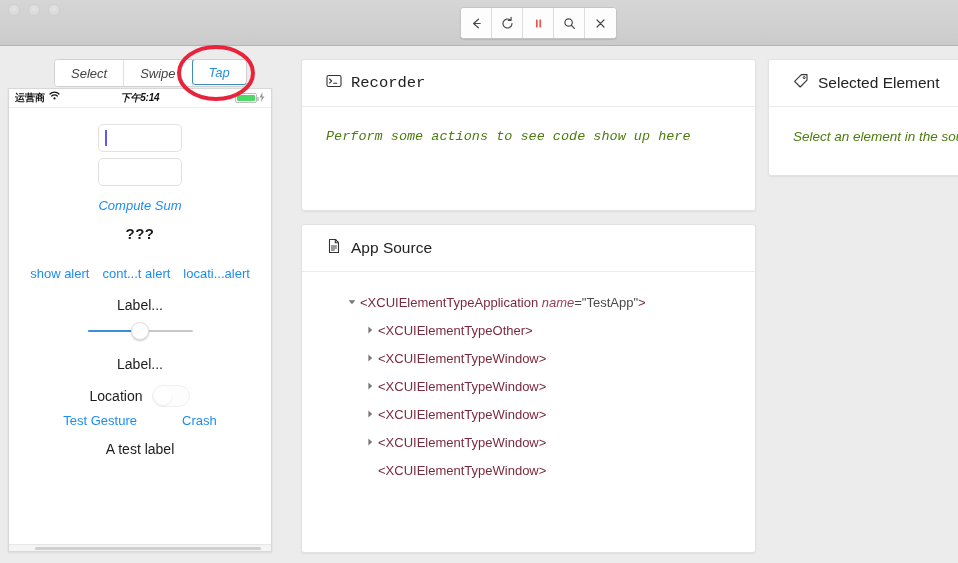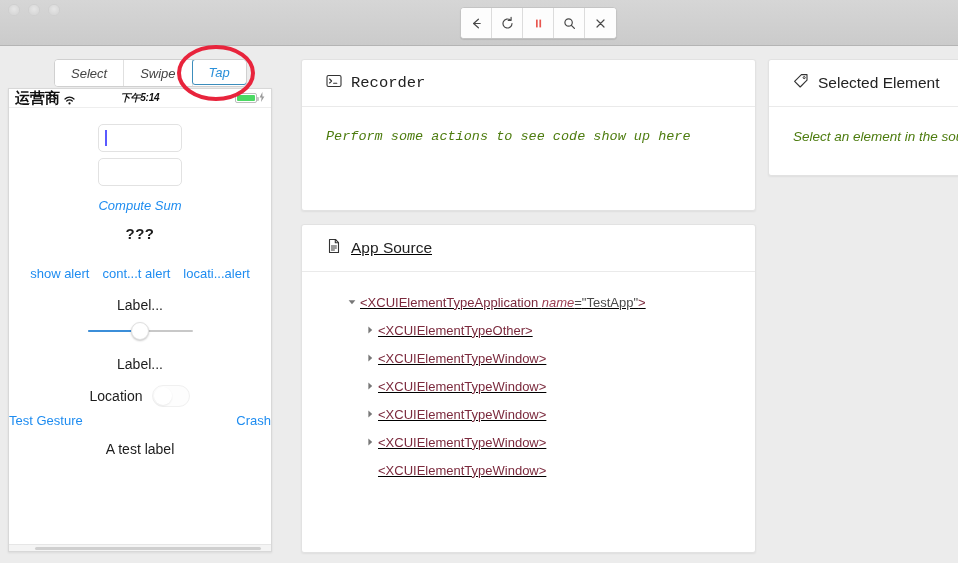--- a/index.html
+++ b/index.html
@@ -80,21 +80,21 @@
     border: 1px solid #d8d8d8;
     box-shadow: 0 1px 2px rgba(0,0,0,.08);
     overflow: hidden;
   }
   .statusbar {
     height: 19px; display: flex; align-items: center;
     padding: 0 6px; font-size: 10px; color: #111;
     border-bottom: 1px solid #eee;
     position: relative;
   }
-  .sb-left { display: flex; align-items: flex-end; gap: 4px; font-weight: bold; font-size: 15px; }
+  .sb-left { display: flex; align-items: flex-start; gap: 4px; font-weight: bold; font-size: 10px; }
   .sb-center {
     position: absolute; left: 0; right: 0; text-align: center;
     font-weight: bold; font-size: 10px; letter-spacing: -.2px; font-style: italic;
   }
   .sb-right { margin-left: auto; display: flex; align-items: center; gap: 2px; z-index:2; }
   .battery {
     width: 22px; height: 10px; border: 1px solid #bdbdbd; border-radius: 2px;
     position: relative; background: #fff;
   }
   .battery i {
@@ -138,21 +138,21 @@
   .loc-label { font-size: 14px; color:#1c1c1c; }
   .switch {
     width: 38px; height: 22px; border-radius: 11px;
     background: #fdfdfd; border: 1px solid #f0f0f0; position: relative;
   }
   .switch::after {
     content:""; position:absolute; left:1px; top:1px;
     width:18px; height:18px; border-radius:50%; background:#fff;
     box-shadow: 0 1px 2px rgba(0,0,0,.08);
   }
-  .gesture-row { display:flex; justify-content:space-between; gap: 45px; margin-top: 6px; font-size: 12.5px; }
+  .gesture-row { display:flex; justify-content:center; gap: 45px; margin-top: 6px; font-size: 12.5px; }
   .test-label { font-size: 14px; color: #1c1c1c; margin-top: 13px; }
   .panel-scroll {
     position:absolute; left:0; right:0; bottom:0; height: 7px;
     background:#f4f4f4; border-top: 1px solid #e6e6e6;
   }
   .panel-scroll i { position:absolute; left:26px; right:10px; top:2px; height:3px;
     background:#cfcfcf; border-radius:2px; display:block; }
 
   
   .card {
@@ -162,21 +162,21 @@
   }
   .card-head {
     height: 47px; display: flex; align-items: center; gap: 9px;
     padding: 0 24px; border-bottom: 1px solid #eaeaea;
   }
   .card-title { font-size: 15.5px; color: #222; }
   .card-body { padding: 22px 24px; }
   .placeholder { font-style: italic; font-size: 13.5px; color: #4d7c0f; white-space: nowrap; }
 
   #recorder-card { left: 301px; top: 59px; width: 455px; height: 152px; font-family: Liberation Mono, monospace; }
-  #source-card   { left: 301px; top: 224px; width: 455px; height: 329px; text-decoration: underline; }
+  #source-card   { left: 301px; top: 224px; width: 455px; height: 329px; }
   #selected-card { left: 768px; top: 59px; width: 250px; height: 117px; }
 
   
   .tree { padding: 16px 24px; font-size: 13px; }
   .node { display: flex; align-items: center; height: 28px; }
   .arrow { width: 16px; flex: 0 0 16px; display:flex; align-items:center; justify-content:center; }
   .arrow svg { display:block; }
   .tag { color: #7b2a3d; white-space: nowrap; }
   .tag .attr { color: #9b3e52; font-style: italic; }
   .tag .val { color: #4a4a4a; font-style: normal; }

